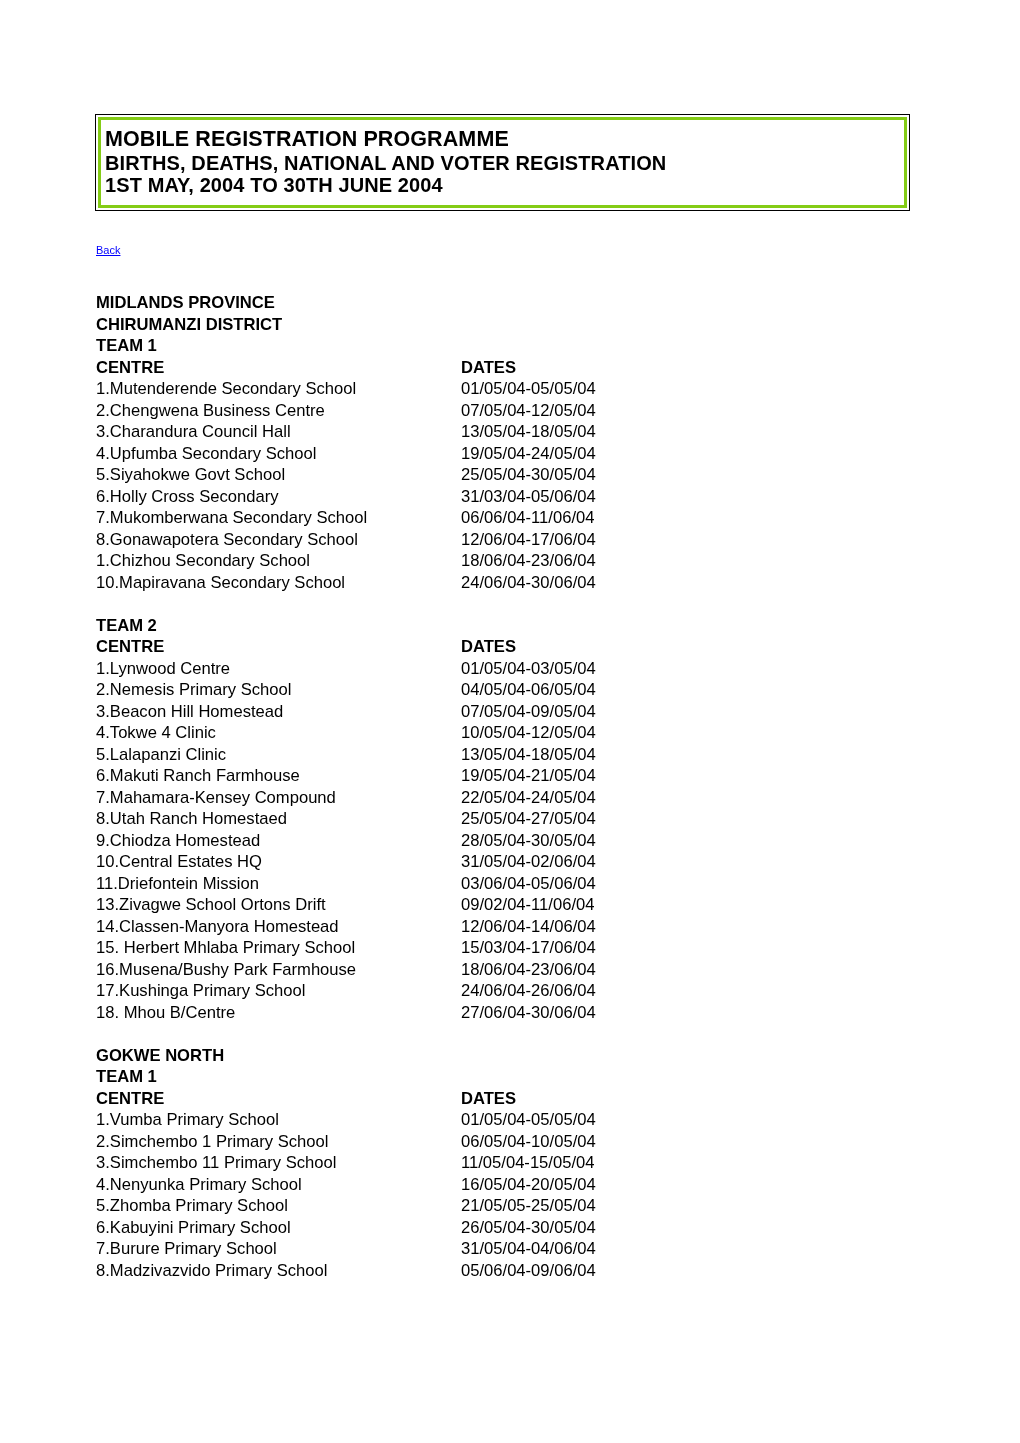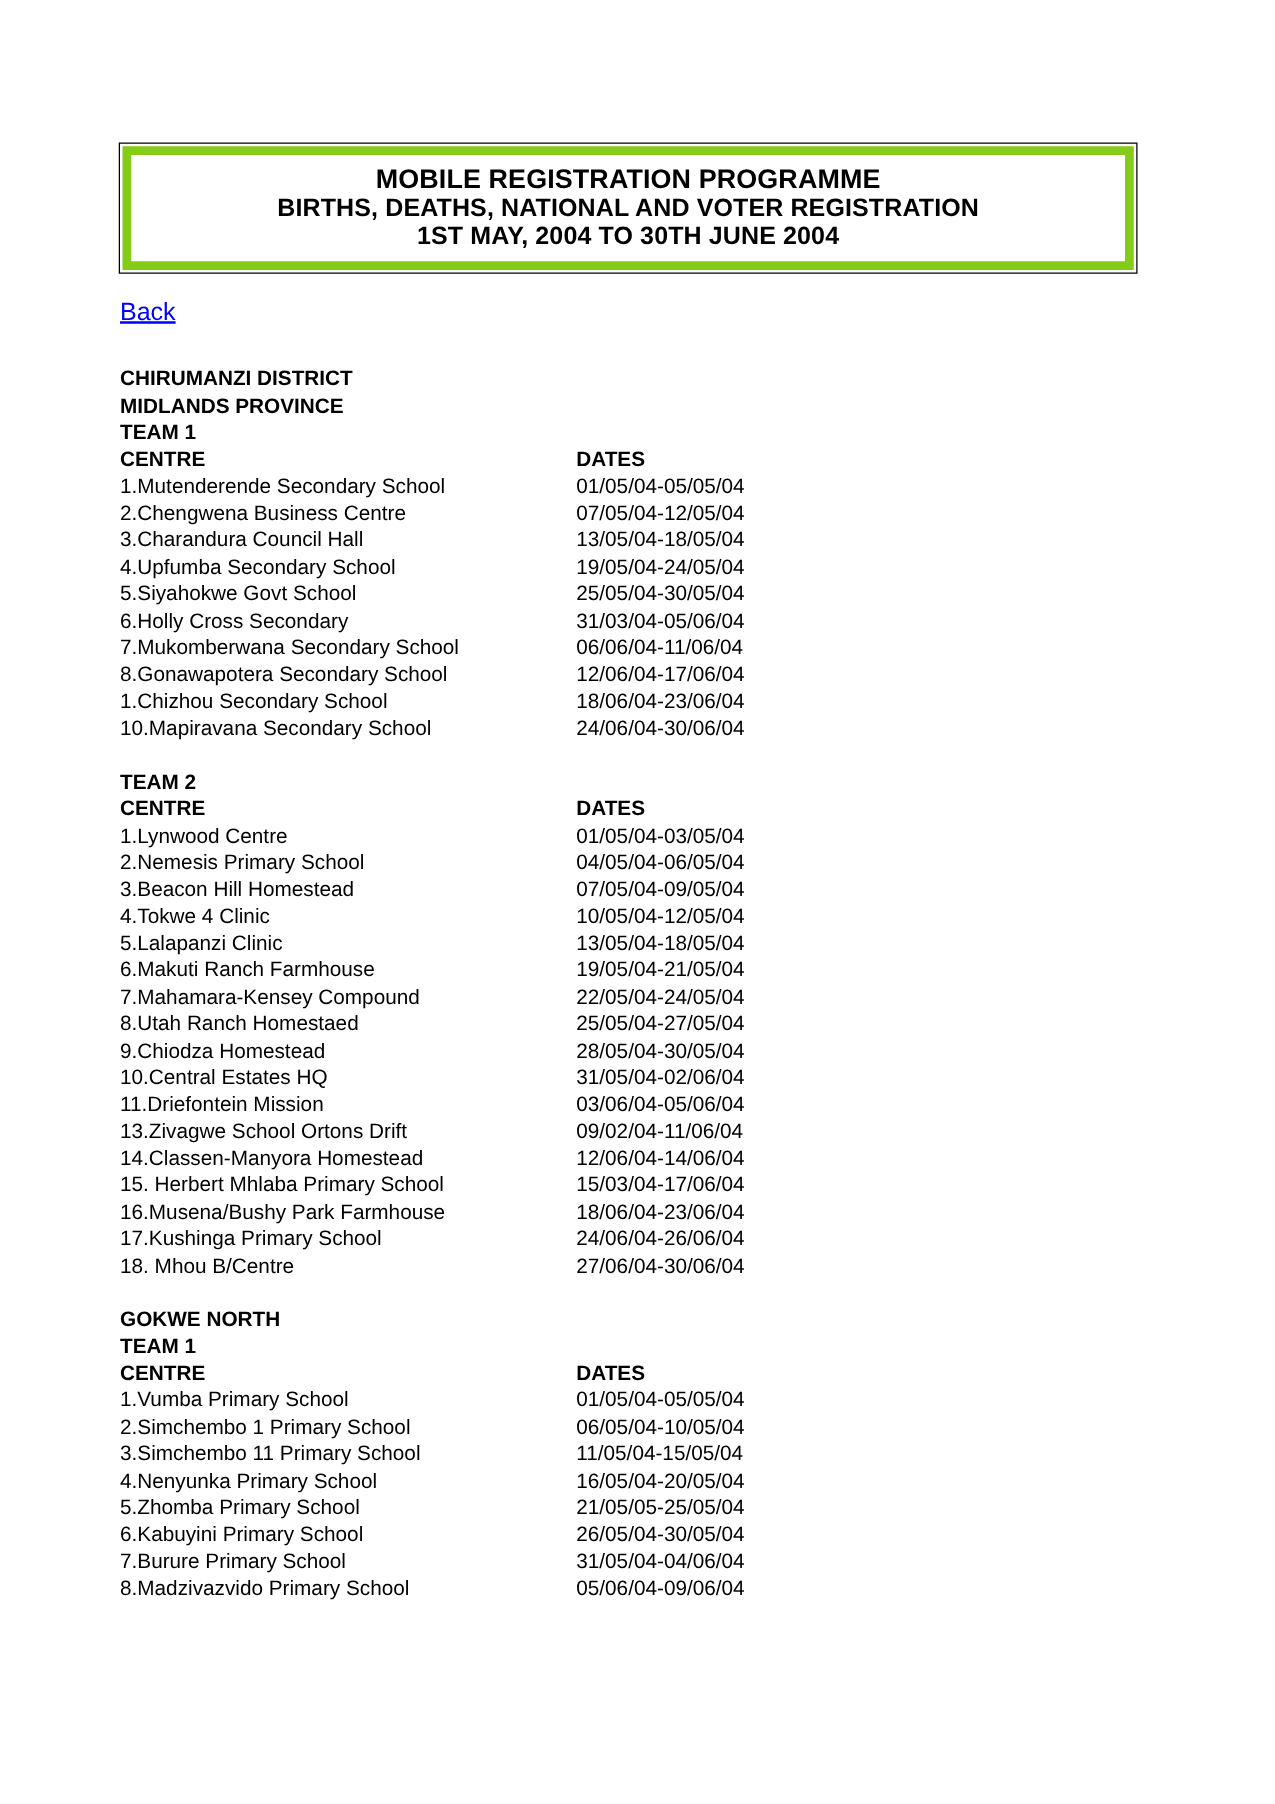--- a/index.html
+++ b/index.html
@@ -21,24 +21,24 @@
     position: absolute;
     left: 95px;
     top: 114px;
     width: 815px;
     box-sizing: border-box;
     border: 1px solid #000;
     padding: 2px;
     background: #fff;
   }
   .title-box-inner {
-    border: 7px solid #84cc16;
+    border: 3px solid #84cc16;
     box-sizing: border-box;
     padding: 6px 4px 9px 4px;
-    text-align: center;
+    text-align: left;
   }
   .title-line-1 {
     font-size: 21.5px;
     font-weight: bold;
     line-height: 26px;
     letter-spacing: 0.1px;
     white-space: nowrap;
   }
   .title-line-2,
   .title-line-3 {
@@ -47,21 +47,21 @@
     line-height: 22px;
     letter-spacing: 0.1px;
     white-space: nowrap;
   }
 
   
   .back-link {
     position: absolute;
     left: 96px;
     top: 241px;
-    font-size: 20px;
+    font-size: 11px;
     line-height: 19px;
     color: #0000ff;
     text-decoration: underline;
     cursor: pointer;
   }
 
   
   .doc-body {
     position: absolute;
     left: 96px;
@@ -97,24 +97,24 @@
     <div class="title-line-1">MOBILE REGISTRATION PROGRAMME</div>
     <div class="title-line-2">BIRTHS, DEATHS, NATIONAL AND VOTER REGISTRATION</div>
     <div class="title-line-3">1ST MAY, 2004 TO 30TH JUNE 2004</div>
   </div>
 </div>
 
 <a class="back-link" href="#">Back</a>
 
 <div class="doc-body" id="doc-body">
     <div class="row bold">
+      <span class="centre">MIDLANDS PROVINCE</span>
+    </div>
+    <div class="row bold">
       <span class="centre">CHIRUMANZI DISTRICT</span>
-    </div>
-    <div class="row bold">
-      <span class="centre">MIDLANDS PROVINCE</span>
     </div>
     <div class="row bold">
       <span class="centre">TEAM 1</span>
     </div>
     <div class="row bold">
       <span class="centre">CENTRE</span>
       <span class="dates">DATES</span>
     </div>
     <div class="row">
       <span class="centre">1.Mutenderende Secondary School</span>

